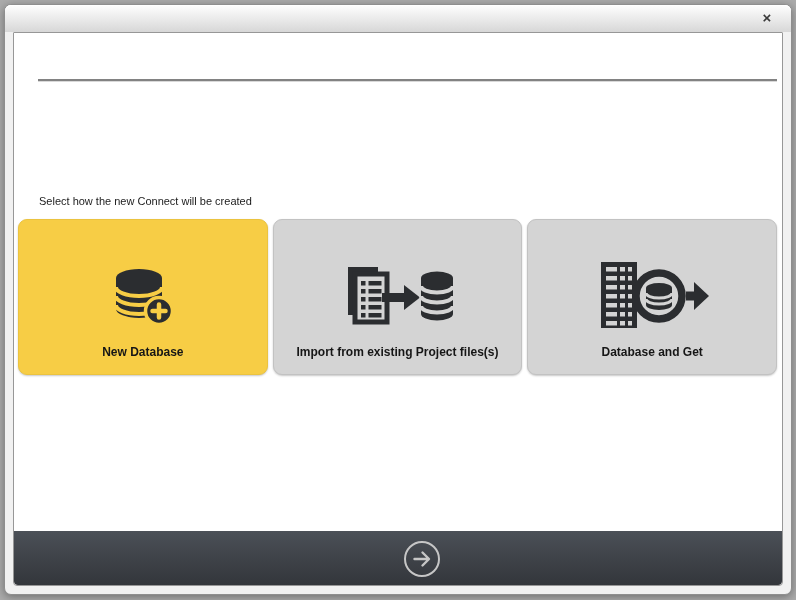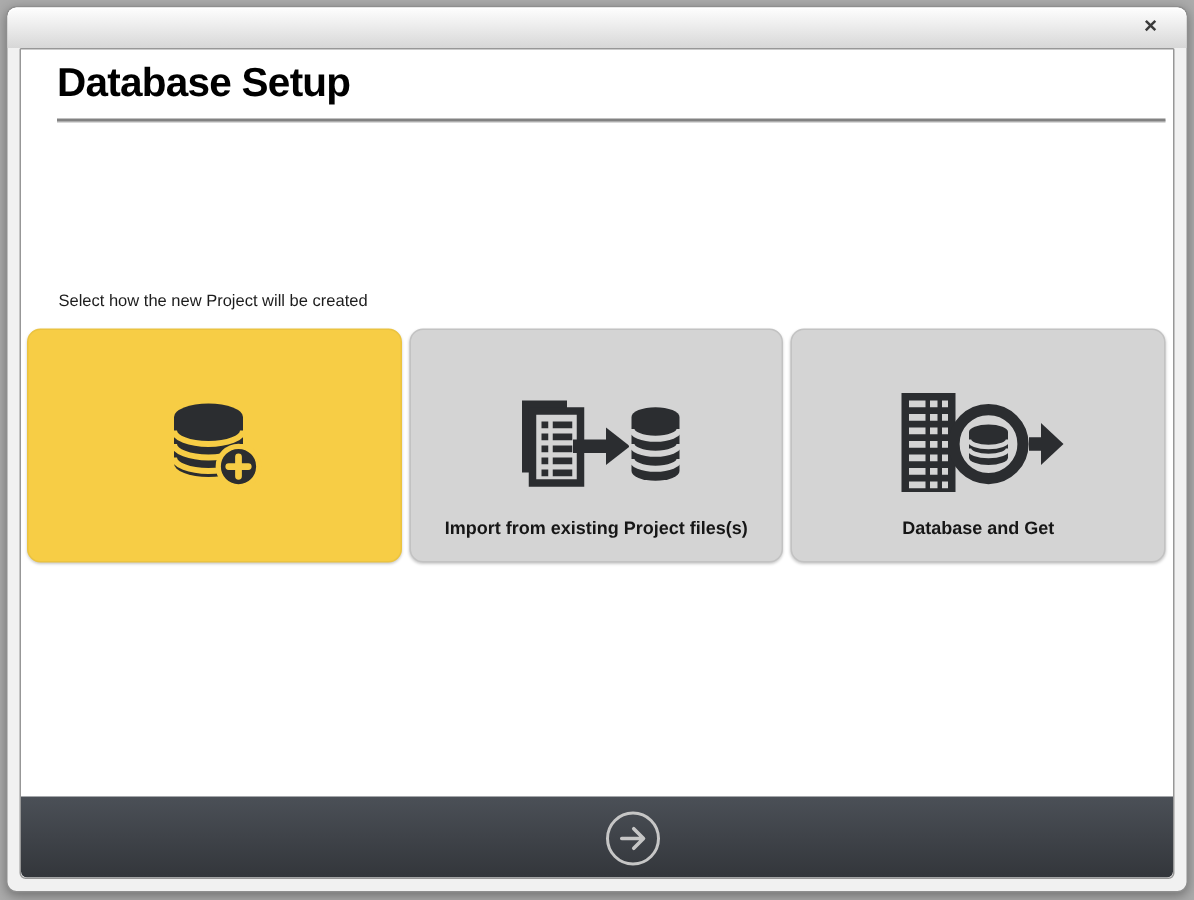--- a/index.html
+++ b/index.html
@@ -108,38 +108,38 @@
   <div class="window">
 
     <div class="titlebar">
       <button class="close-btn">
         <span>×</span>
       </button>
     </div>
 
     <div class="content">
 
-      <h1 class="page-title">Database Setup</h1>
       <div class="title-rule"></div>
 
-      <div class="instruction">Select how the new Project will be created</div>
+      <div class="instruction">Select how the new Connect will be created</div>
 
       <div class="cards">
 
         <div class="card selected">
           <div class="icon-wrap">
             <svg width="66" height="64" viewBox="0 0 66 64" aria-hidden="true">
               <path d="M6 14 a23 9 0 0 1 46 0 l0 31 a23 9 0 0 1 -46 0 z" fill="var(--icon-ink)"></path>
               <path d="M6 23 a23 9 0 0 0 46 0" stroke="var(--accent)" stroke-width="4" fill="none"></path>
               <path d="M6 32 a23 9 0 0 0 46 0" stroke="var(--accent)" stroke-width="4" fill="none"></path>
               <path d="M6 41 a23 9 0 0 0 46 0" stroke="var(--accent)" stroke-width="4" fill="none"></path>
               <circle cx="49" cy="47" r="13.5" fill="var(--icon-ink)" stroke="var(--accent)" stroke-width="3.5"></circle>
               <path d="M49 40.5 V53.5 M42.5 47 H55.5" stroke="var(--accent)" stroke-width="4.5" stroke-linecap="round"></path>
             </svg>
           </div>
+          <div class="card-label">New Database</div>
         </div>
 
         <div class="card">
           <div class="icon-wrap">
             <svg width="112" height="62" viewBox="0 0 112 62" aria-hidden="true">
               <rect x="6" y="2" width="30" height="48" fill="var(--icon-ink)"></rect>
               <rect x="13" y="9" width="32" height="48" fill="var(--card)" stroke="var(--icon-ink)" stroke-width="5"></rect>
               <g fill="var(--icon-ink)">
                 <rect x="19" y="16" width="4.5" height="4.5"></rect>
                   <rect x="26.5" y="16" width="13" height="4.5"></rect>

